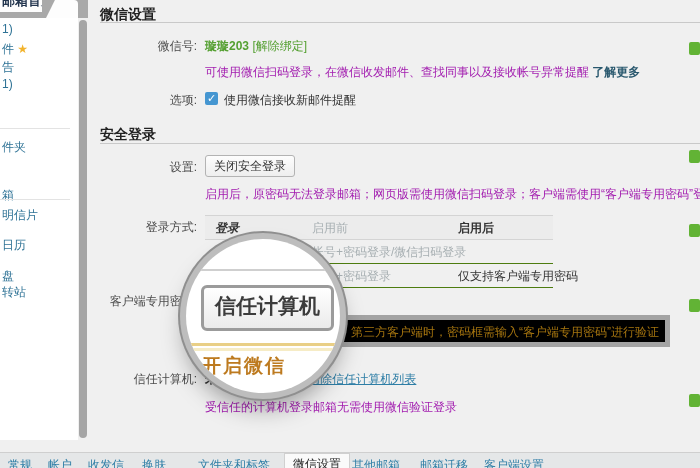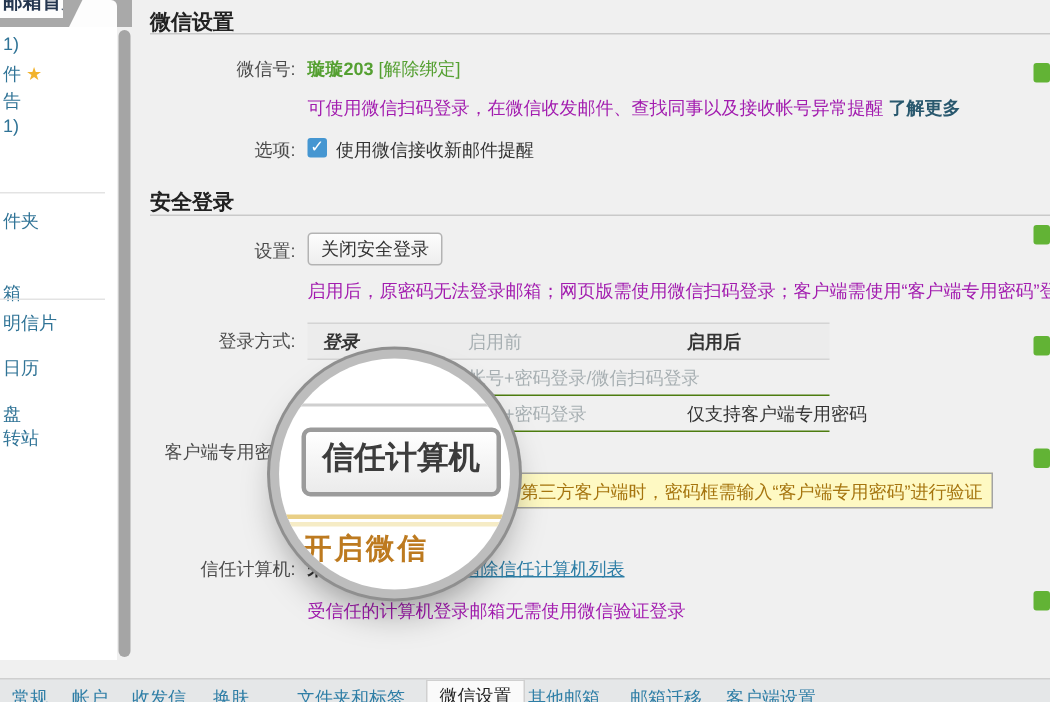--- a/index.html
+++ b/index.html
@@ -35,21 +35,21 @@
   .tbl{left:205px;top:215px;width:348px;}
   .trow{position:relative;height:23px;border-bottom:1px solid #4d7c0f;}
   .thead{background:#ececec;border-top:1px solid #d4d4d4;border-bottom:1px solid #d4d4d4;}
   .tc{position:absolute;top:4px;white-space:nowrap;}
   .c1{left:10px;font-style:italic;} .c2{left:107px;} .c3{left:253px;}
   .bold{font-weight:bold;color:#333;}
   .semib{font-weight:600;color:#333;}
   .dim{color:#a7afb2;}
   .dark{color:#333;}
   
-  .ybox{left:300px;top:315px;width:360px;height:22px;background:#fef9c3;border:1px solid #a3a3a3;}
+  .ybox{left:300px;top:315px;width:360px;height:22px;background:#000000;border:5px solid #a3a3a3;}
   .ybox span{position:absolute;left:46px;top:4px;color:#a6750f;white-space:nowrap;}
   
   .mag{left:186px;top:239px;width:154px;height:154px;border-radius:50%;background:#fff;
        overflow:hidden;z-index:50;
        box-shadow:0 0 0 6px #bdbdbd,0 0 0 8px #8f8f8f,0 14px 24px rgba(0,0,0,.38);}
   .mag-line{position:absolute;left:0;top:30px;width:100%;height:2px;background:#cfcfcf;}
   .mag-btn{position:absolute;left:15px;right:6px;top:46px;height:40px;border:3px solid #9b9b9b;
            border-radius:6px;background:linear-gradient(#ffffff,#ebebeb);cursor:pointer;
            font-size:21px;font-weight:600;color:#3c3c3c;text-align:center;line-height:36px;white-space:nowrap;}
   .mag-y1{position:absolute;left:0;top:104px;width:100%;height:3px;background:#e9cf86;}

